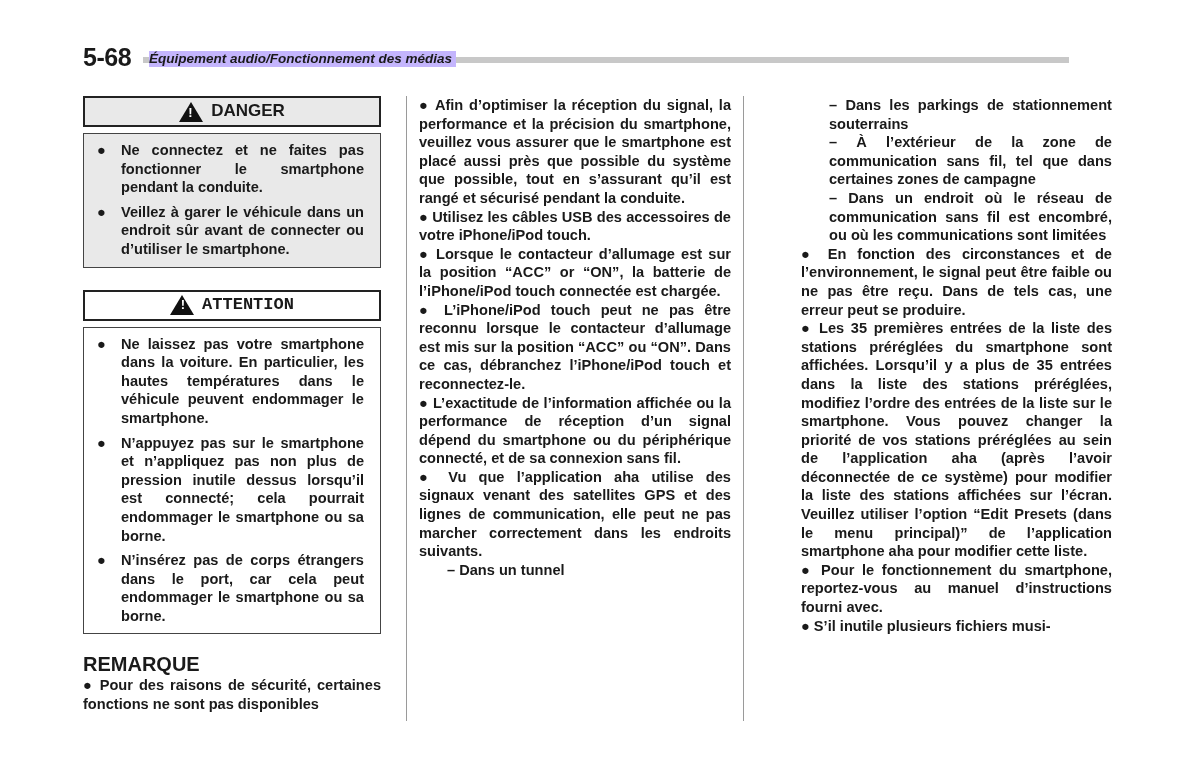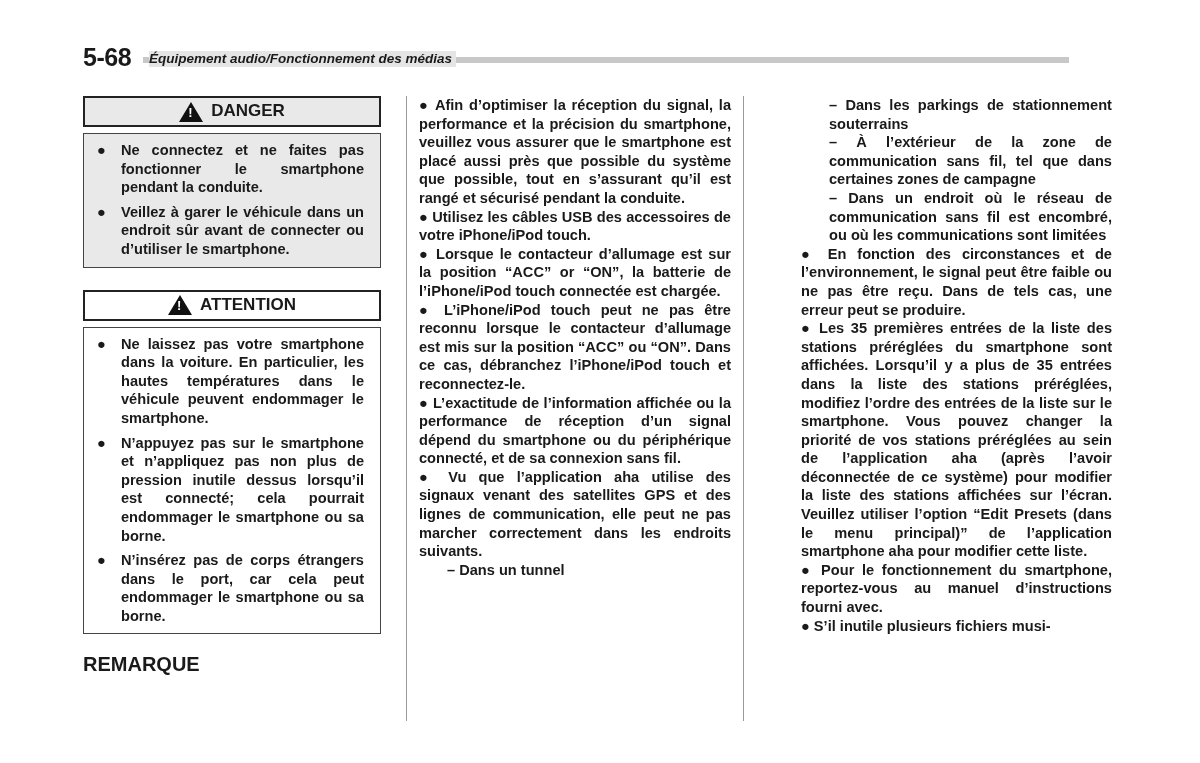--- a/index.html
+++ b/index.html
@@ -1,20 +1,20 @@
 <!DOCTYPE html>
 <html><head>
 <meta charset="utf-8">
 <style>
   html, body { margin:0; padding:0; background:#ffffff; }
   body { width:1200px; height:763px; position:relative; overflow:hidden;
          font-family:"Liberation Sans", sans-serif; color:#1a1a1a; }
   .hdr { position:absolute; left:83px; top:42px; height:30px; width:986px; }
   .hdr-num { position:absolute; left:0; top:0; font-size:25px; font-weight:bold; letter-spacing:-0.5px; line-height:30px; }
-  .hdr-title { position:absolute; left:66px; top:9px; font-size:13.5px; font-style:italic; font-weight:bold; line-height:16px; background:#e5e5e5; padding-right:4px; z-index:2; }
+  .hdr-title { position:absolute; left:66px; top:9px; font-size:13.5px; font-style:italic; font-weight:bold; line-height:16px; background:#c4b5fd; padding-right:4px; z-index:2; }
   .hdr-rule { position:absolute; left:60px; right:0; top:15px; height:6px; background:#c8c8c8; }
   .col { position:absolute; top:96px; font-size:14.6px; font-weight:bold; line-height:18.6px; }
   .col1 { left:83px; width:298px; }
   .col2 { left:419px; width:312px; }
   .col3 { left:757px; width:311px;margin-left:44px; }
   .vline { position:absolute; width:1px; background:#9a9a9a; }
   .box-head { border:2px solid #222; background:#e9e9e9; height:27px; display:flex; align-items:center; justify-content:center; gap:8px; font-size:17px; font-weight:bold; }
   .box-head.white { background:#fff; }
   .box-body { border:1.5px solid #444; background:#e9e9e9; margin-top:6px; padding:7px 16px 8px 10px; }
   .box-body.white { background:#fff; }
@@ -50,40 +50,41 @@
     <div class="b-item">
         <span class="dot">●</span>
         <span class="b-text">Ne connectez et ne faites pas fonctionner le smartphone pendant la conduite.</span>
       </div>
     <div class="b-item">
         <span class="dot">●</span>
         <span class="b-text">Veillez à garer le véhicule dans un endroit sûr avant de connecter ou d’utiliser le smartphone.</span>
       </div>
   </div>
 
-  <div class="box-head white" style="margin-top:22px;">
+  <div class="box-head white" style="margin-top:22px;font-family:Liberation Mono, monospace;">
     <span class="tri"></span>
     <span>ATTENTION</span>
   </div>
   <div class="box-body white">
     <div class="b-item">
         <span class="dot">●</span>
         <span class="b-text">Ne laissez pas votre smartphone dans la voiture. En particulier, les hautes températures dans le véhicule peuvent endommager le smartphone.</span>
       </div>
     <div class="b-item">
         <span class="dot">●</span>
         <span class="b-text">N’appuyez pas sur le smartphone et n’appliquez pas non plus de pression inutile dessus lorsqu’il est connecté; cela pourrait endommager le smartphone ou sa borne.</span>
       </div>
     <div class="b-item">
         <span class="dot">●</span>
         <span class="b-text">N’insérez pas de corps étrangers dans le port, car cela peut endommager le smartphone ou sa borne.</span>
       </div>
   </div>
 
   <div class="rem-h">REMARQUE</div>
+  <p class="par">●  Pour des raisons de sécurité, certaines fonctions ne sont pas disponibles</p>
 </div>
 
 <div class="col col2">
   <p class="par">●  Afin d’optimiser la réception du signal, la performance et la précision du smartphone, veuillez vous assurer que le smartphone est placé aussi près que possible du système que possible, tout en s’assurant qu’il est rangé et sécurisé pendant la conduite.</p>
   <p class="par">●  Utilisez les câbles USB des accessoires de votre iPhone/iPod touch.</p>
   <p class="par">●  Lorsque le contacteur d’allumage est sur la position “ACC” or “ON”, la batterie de l’iPhone/iPod touch connectée est chargée.</p>
   <p class="par">●  L’iPhone/iPod touch peut ne pas être reconnu lorsque le contacteur d’allumage est mis sur la position “ACC” ou “ON”. Dans ce cas, débranchez l’iPhone/iPod touch et reconnectez-le.</p>
   <p class="par">●  L’exactitude de l’information affichée ou la performance de réception d’un signal dépend du smartphone ou du périphérique connecté, et de sa connexion sans fil.</p>
   <p class="par">●  Vu que l’application aha utilise des signaux venant des satellites GPS et des lignes de communication, elle peut ne pas marcher correctement dans les endroits suivants.</p>
   <p class="ind">–  Dans un tunnel</p>

